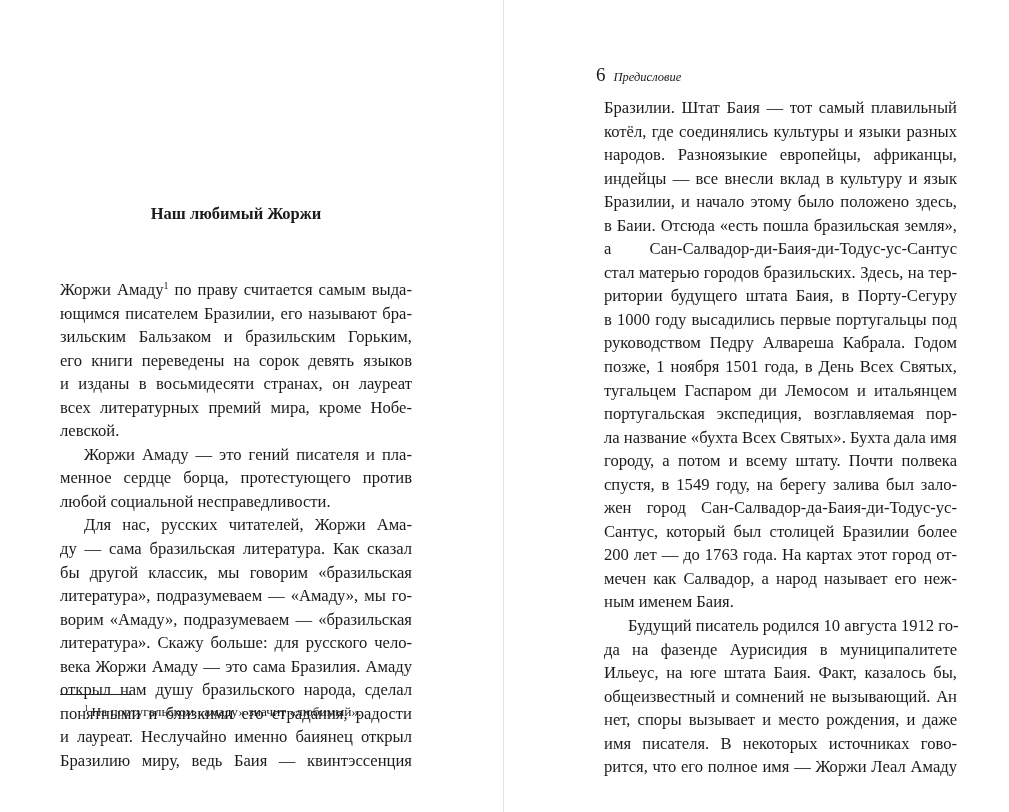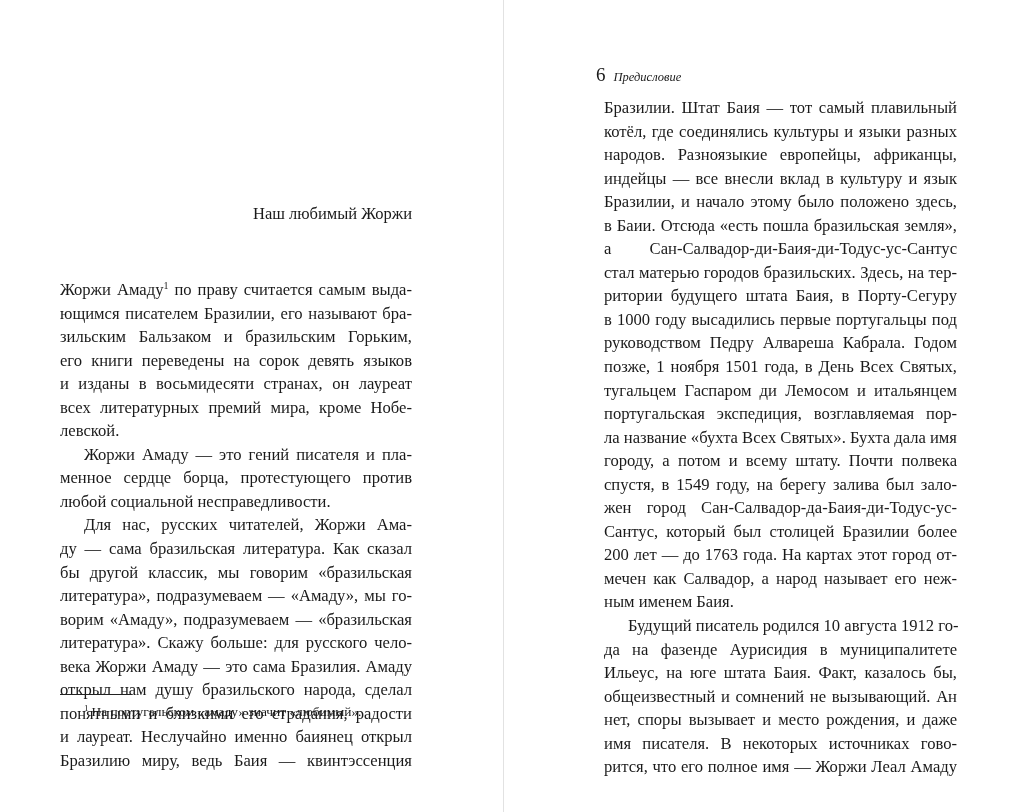--- a/index.html
+++ b/index.html
@@ -10,21 +10,21 @@
     .spine {
       position: absolute; left: 503px; top: 0; width: 1px; height: 812px;
       background: #e2e2e2;
     }
     .page { position: absolute; top: 0; height: 580px; }
     .page-left { left: 0; width: 503px; }
     .page-right { left: 504px; width: 505px; }
 
     .chapter-title {
       position: absolute; left: 60px; width: 352px; top: 203px;
-      text-align: right; font-weight: normal; font-size: 16.5px; line-height: 22px;
+      text-align: center; font-weight: bold; font-size: 16.5px; line-height: 22px;
     }
     .body-text {
       position: absolute; font-size: 16.6px; line-height: 23.55px;
     }
     .left-body { left: 60px; top: 238px; width: 352px; margin-top: 40px; }
     .right-body { left: 92px; top: 96px; width: 353px; margin-left: 8px; }
     .line {
       display: block; white-space: nowrap; text-align: justify;
       text-align-last: justify; height: 23.55px;
     }

